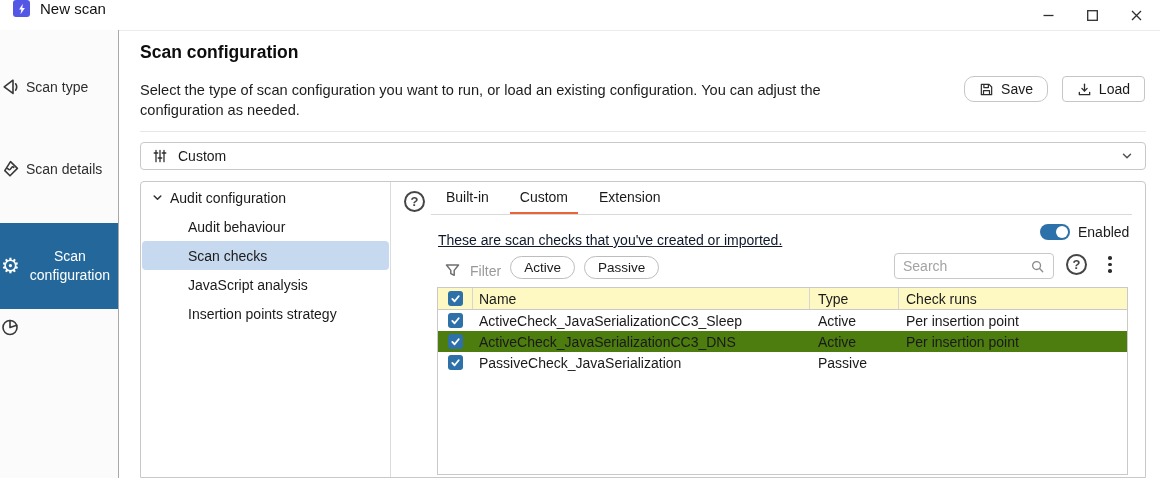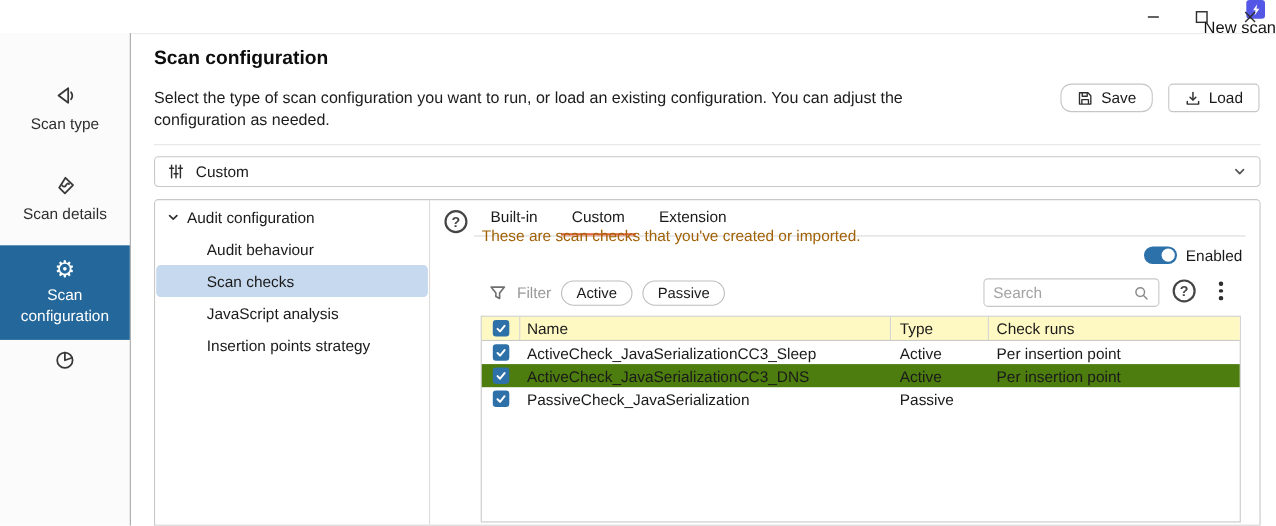--- a/index.html
+++ b/index.html
@@ -6,29 +6,29 @@
   html, body { width: 1160px; height: 478px; overflow: hidden; }
   body {
     position: relative;
     background: #ffffff;
     font-family: "Liberation Sans", sans-serif;
     color: #1a1a1a;
     font-size: 14px;
   }
 
   
-  .titlebar { position: absolute; left: 0; top: 0; width: 1160px; height: 30px; background: #fff; display: flex; align-items: flex-end; padding-left: 13px; flex-direction: column; }
+  .titlebar { position: absolute; left: 0; top: 0; width: 1160px; height: 30px; background: #fff; display: flex; align-items: flex-start; padding-left: 13px; }
   .app-icon { width: 17px; height: 17px; background: #5457e6; border-radius: 3px; display: flex; align-items: center; justify-content: center; margin-right: 10px; flex: none; }
   .title-text { font-size: 15px; color: #111; }
   .win-controls { position: absolute; right: 2px; top: 0; height: 30px; display: flex; }
   .win-btn { width: 44px; height: 30px; display: flex; align-items: center; justify-content: center; cursor: default; }
 
   
   .sidebar { position: absolute; left: 0; top: 30px; width: 119px; height: 448px; background: #fbfbfb; border-right: 1px solid #a9a9a9; }
-  .side-item { position: absolute; left: 0; width: 118px; display: flex; flex-direction: column; align-items: center; gap: 6px; color: #2e2e2e; text-align: center; line-height: 19px; }
+  .side-item { position: absolute; left: 0; width: 118px; display: flex; flex-direction: row; align-items: center; gap: 6px; color: #2e2e2e; text-align: center; line-height: 19px; }
   .side-item .side-icon { height: 20px; display: flex; align-items: center; justify-content: center; }
   #side-scan-type { top: 47px; }
   #side-scan-details { top: 129px; }
   #side-scan-config { top: 193px; height: 86px; background: #24689b; color: #ffffff; justify-content: center; gap: 3px; }
   #side-scan-config .side-label { width: 94px; }
   #side-resource-pool { top: 287px; }
   #side-resource-pool .side-label { width: 64px; }
   .gear-glyph { font-size: 21px; line-height: 20px; color: #fff; }
 
   .main-sep { position: absolute; left: 119px; right: 0; top: 30px; height: 1px; background: #ececec; }
@@ -55,27 +55,27 @@
   .tree-item.selected { background: #c7d9ef; }
 
   .help-circle { width: 21px; height: 21px; border: 2px solid #454545; border-radius: 50%; color: #454545; font-weight: 700; font-size: 13px; display: flex; align-items: center; justify-content: center; background: #fff; }
   #panel-help { position: absolute; left: 263px; top: 9px; }
 
   .tabs { position: absolute; left: 295px; top: 0; height: 33px; display: flex; }
   .tab { height: 33px; padding: 0 10px; margin-right: 11px; display: flex; align-items: center; border-bottom: 3px solid transparent; color: #1a1a1a; cursor: default; }
   .tab.selected { border-bottom-color: #e8653a; }
   .tabs-underline { position: absolute; left: 290px; right: 13px; top: 32px; height: 1px; background: #d9d9d9; }
 
-  .panel-desc { position: absolute; left: 297px; top: 24px; color: #a16207; }
+  .panel-desc { position: absolute; left: 297px; top: 50px; color: #0f172a; text-decoration: underline; }
 
   .toggle-wrap { position: absolute; left: 899px; top: 42px; display: flex; align-items: center; gap: 8px; }
   .toggle { width: 30px; height: 16px; border-radius: 9px; background: #2d71aa; position: relative; }
   .toggle .knob { position: absolute; right: 2px; top: 2px; width: 12px; height: 12px; border-radius: 50%; background: #fff; }
 
-  .filter-row { position: absolute; left: 303px; top: 71px; height: 26px; display: flex; align-items: center; gap: 9px; }
+  .filter-row { position: absolute; left: 303px; top: 71px; height: 26px; display: flex; align-items: flex-end; gap: 9px; }
   .filter-label { color: #999; }
   .pill { border: 1px solid #bdbdbd; border-radius: 13px; padding: 3px 13px; font-size: 13.5px; background: #fff; cursor: default; }
 
   .search { position: absolute; left: 753px; top: 71px; width: 160px; height: 26px; border: 1px solid #c8c8c8; border-radius: 4px; display: flex; align-items: center; padding: 0 8px; gap: 12px; background: #fff; }
   .search input { border: none; outline: none; flex: 1; min-width: 0; font-size: 14px; font-family: inherit; color: #333; background: transparent; }
   .search input::placeholder { color: #a3a3a3; }
 
   #list-help { position: absolute; left: 925px; top: 72px; }
   .kebab { position: absolute; left: 967px; top: 74px; display: flex; flex-direction: column; gap: 3px; cursor: default; }
   .kebab i { width: 3.5px; height: 3.5px; border-radius: 50%; background: #2e2e2e; }

